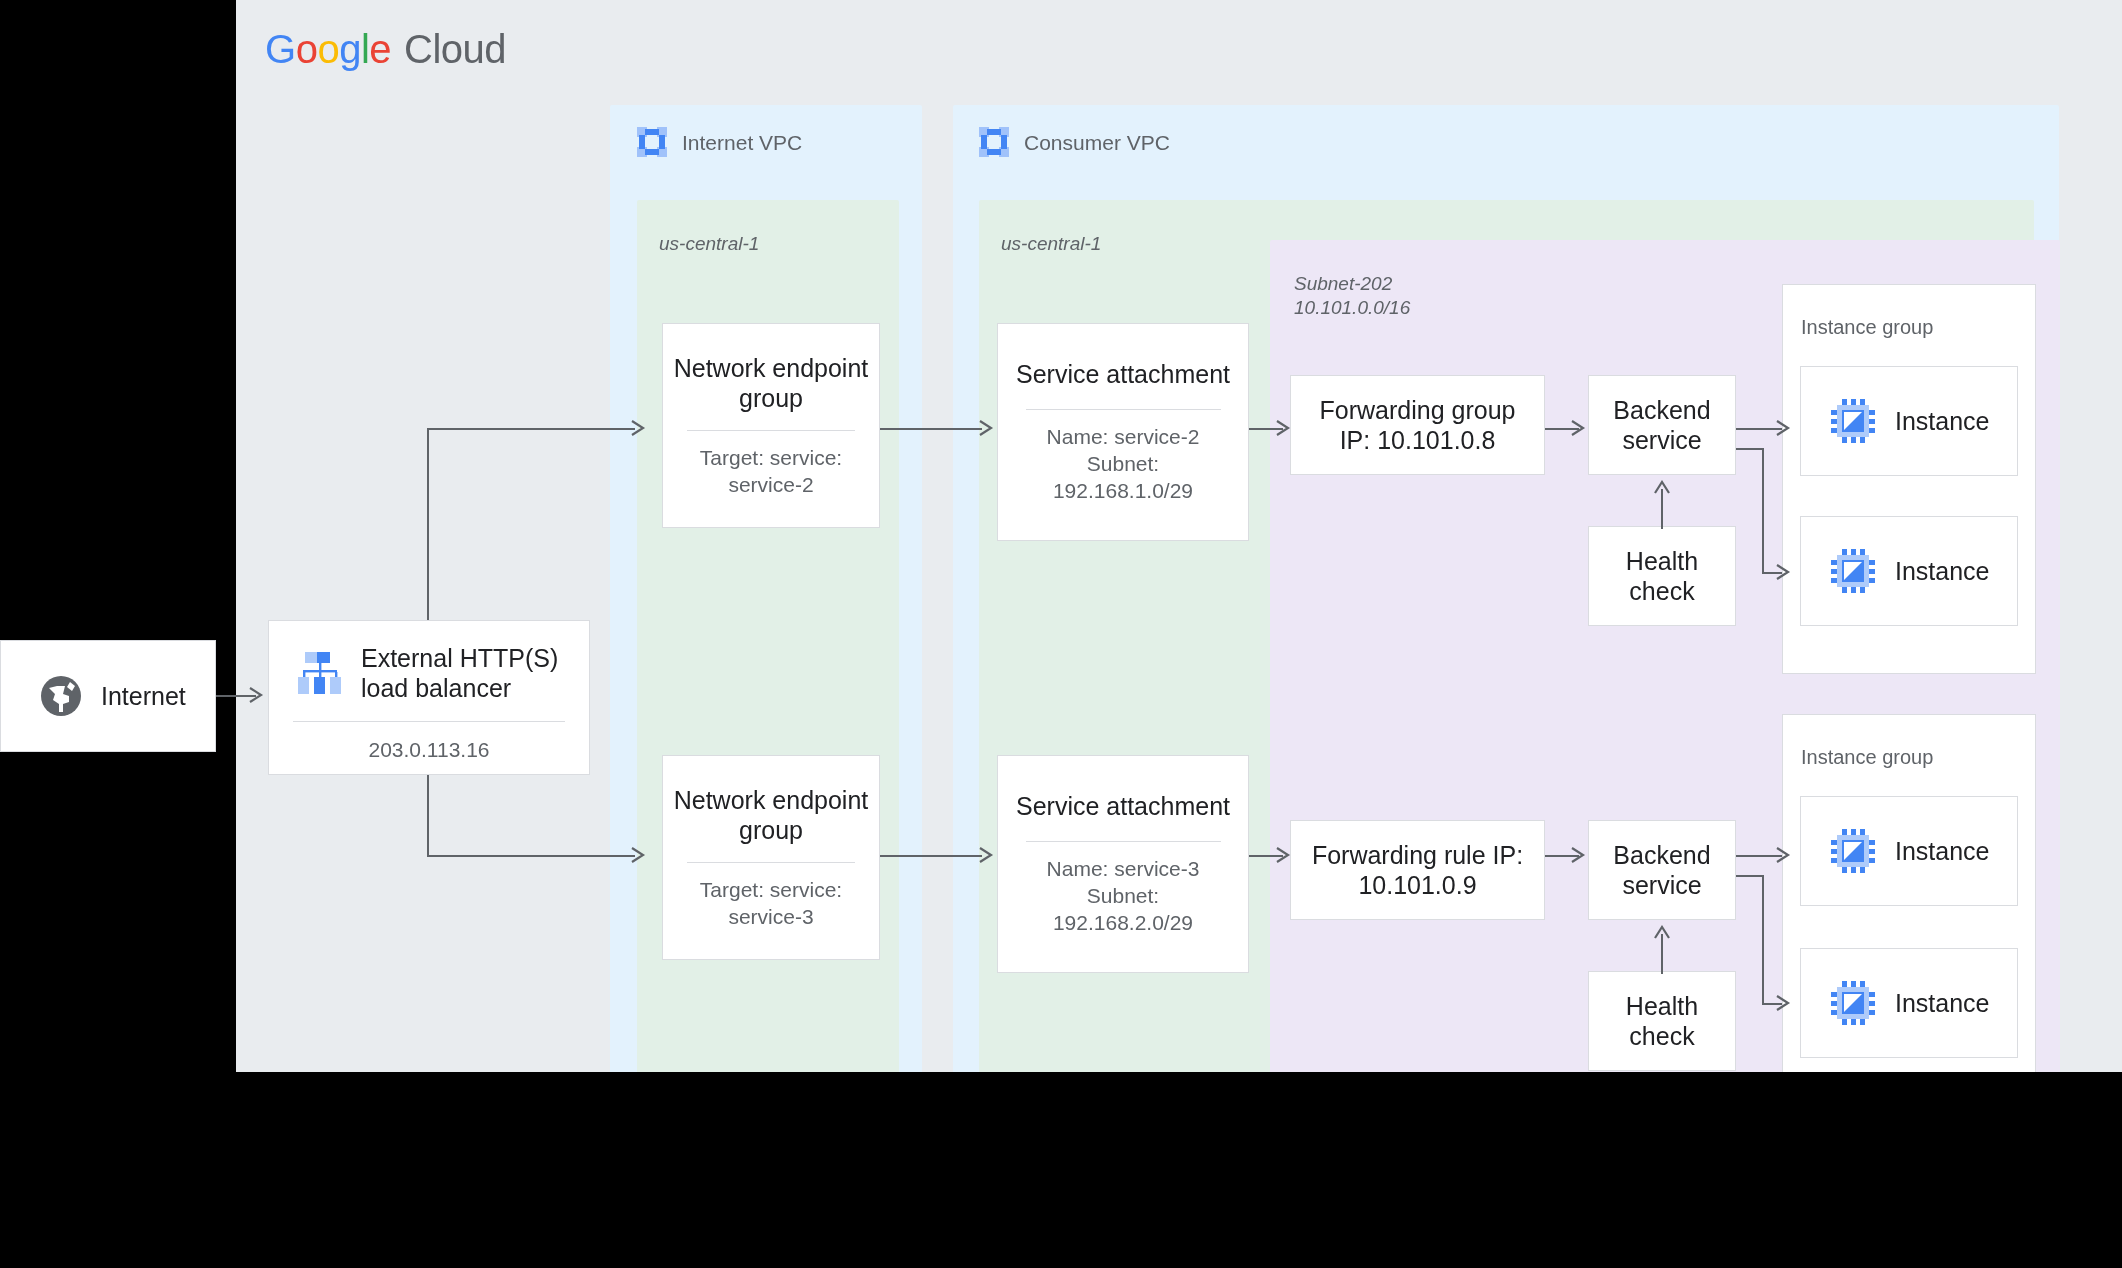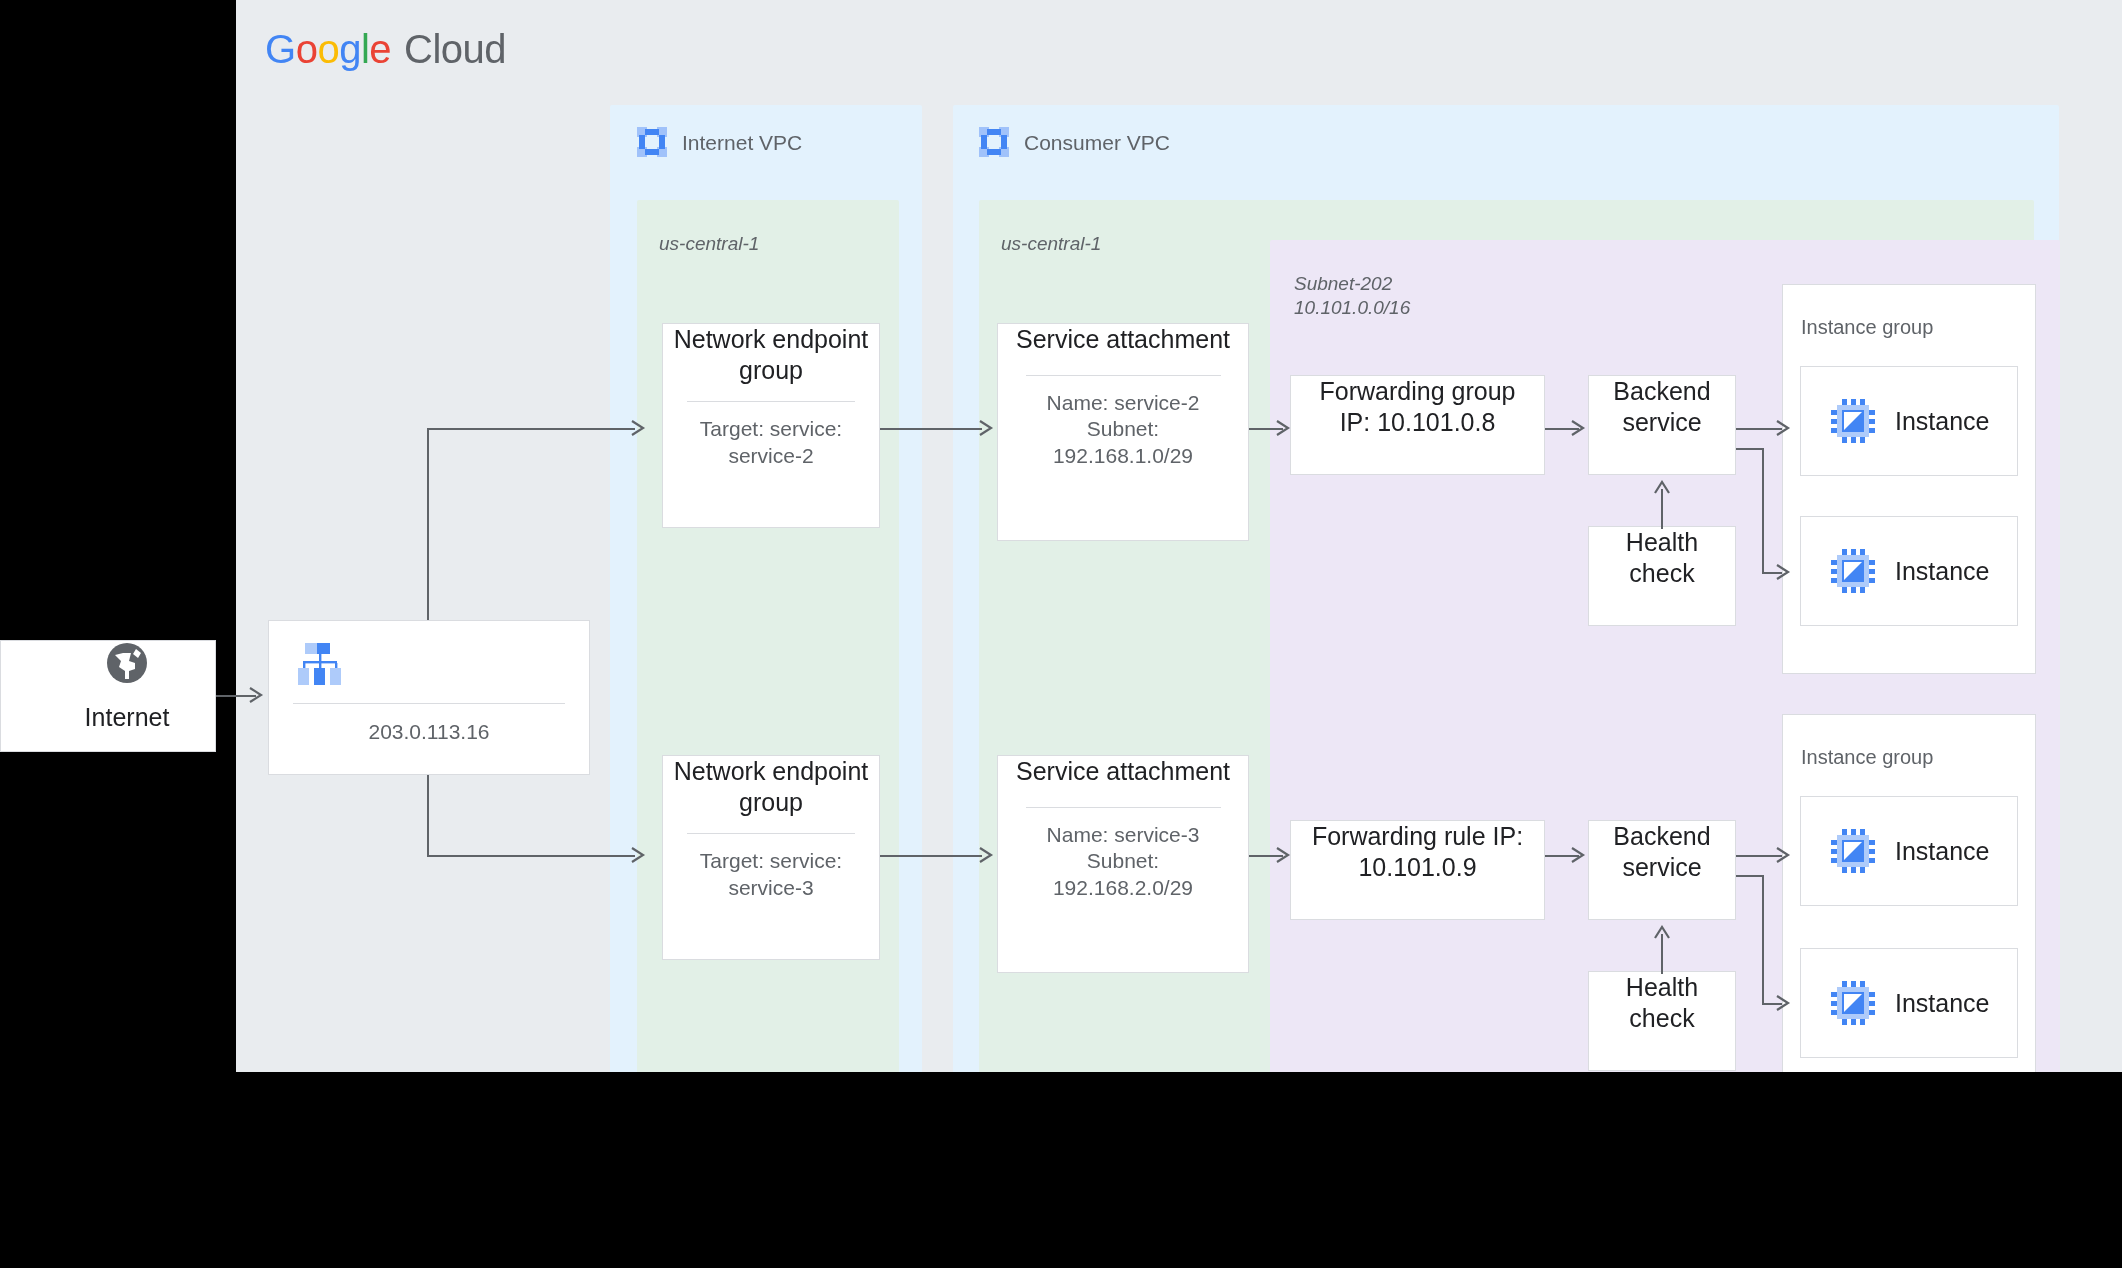--- a/index.html
+++ b/index.html
@@ -76,21 +76,21 @@
   .vpc-icon .bar-h { position: absolute; height: 6px; background: #4285f4; }
   .vpc-icon .bar-v { position: absolute; width: 6px; background: #4285f4; }
 
   
   .node {
     background: #ffffff;
     border: 1px solid #dadce0;
     display: flex;
     flex-direction: column;
     align-items: center;
-    justify-content: flex-start;
+    justify-content: center;
   }
   .node-title {
     color: #202124;
     font-size: 25px;
     text-align: center;
     line-height: 1.22;
     padding: 0 10px;
   }
   .node-divider {
     height: 1px;
@@ -109,21 +109,20 @@
   .node-plain .node-title { font-size: 25px; }
 
   
   #internet-box {
     left: 0px; top: 640px; width: 216px; height: 112px;
     background: #ffffff;
     border: 1px solid #dadce0;
     display: flex; align-items: center;
     padding-left: 38px;
     gap: 18px;
-    flex-direction: column;
   }
   #internet-label { font-size: 25px; color: #202124; }
 
   
   .globe { position: relative; width: 44px; height: 44px; flex: 0 0 44px; }
 
   
   #lb-box {
     left: 268px; top: 620px; width: 322px; height: 155px;
     background: #ffffff;
@@ -417,20 +416,22 @@
           <rect x="22" y="11" width="2.4" height="8" fill="#4285f4"></rect>
           <rect x="6" y="18" width="34" height="2.4" fill="#4285f4"></rect>
           <rect x="6" y="20" width="2.4" height="6" fill="#4285f4"></rect>
           <rect x="22" y="20" width="2.4" height="6" fill="#4285f4"></rect>
           <rect x="38" y="20" width="2.4" height="6" fill="#4285f4"></rect>
           <rect x="1" y="25" width="11" height="17" fill="#aecbfa"></rect>
           <rect x="17" y="25" width="11" height="17" fill="#4285f4"></rect>
           <rect x="33" y="25" width="11" height="17" fill="#aecbfa"></rect>
         </svg>
       </div>
+      <div id="lb-text">External HTTP(S)
+load balancer</div>
     </div>
     <div id="lb-div"></div>
     <div id="lb-ip">203.0.113.16</div>
   </div>
 
   <div class="ln ln-h abs" style="left:880px; top:428px; width:102px;"></div>
   <div class="chev abs" style="left:978px; top:419px;">
     <svg width="16" height="18" viewBox="0 0 16 18">
         <polyline points="2,2 13,9 2,16" fill="none" stroke="#5f6368" stroke-width="2.2"></polyline>
       </svg>

